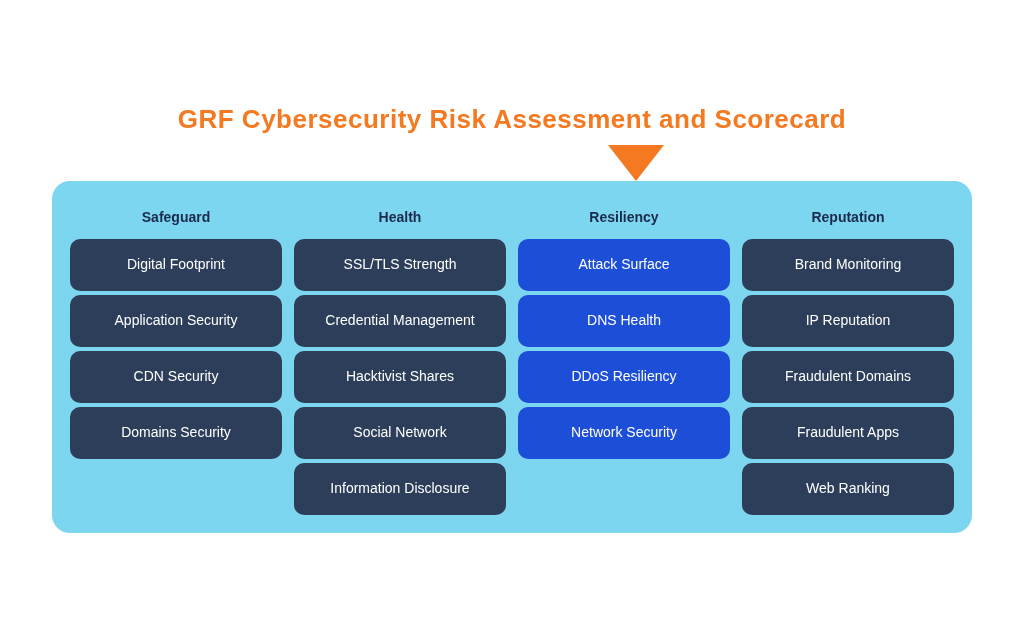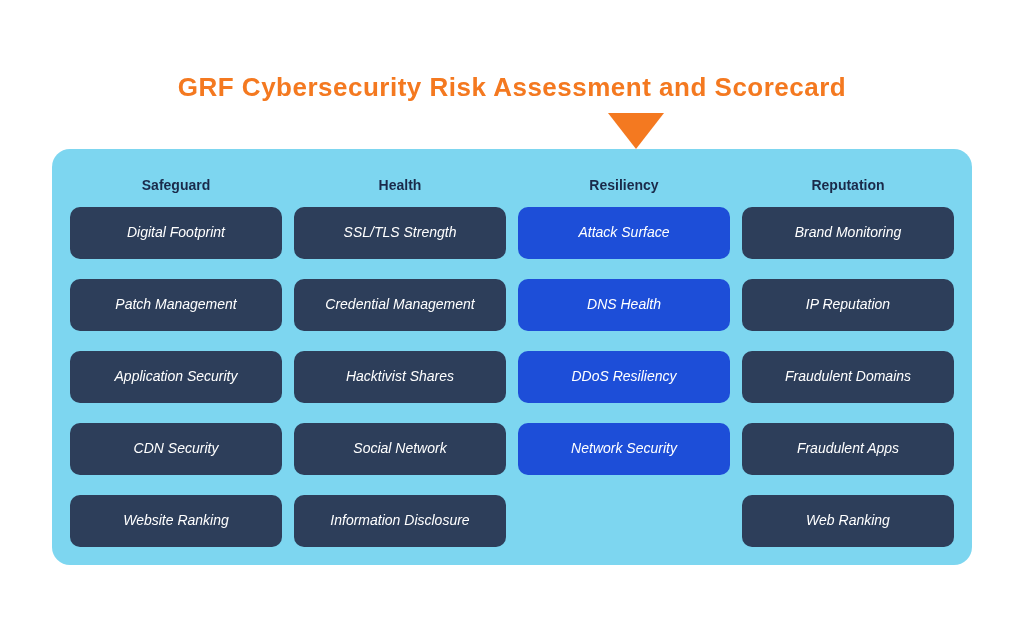--- a/index.html
+++ b/index.html
@@ -73,22 +73,21 @@
       font-size: 14px;
       font-weight: 800;
       color: #1a2a4a;
       text-align: center;
       padding: 10px 4px 14px 4px;
     }
 
     .items-list {
       display: flex;
       flex-direction: column;
-      gap: 20px;
-      font-style: italic;
+      gap: 4px;
     }
 
     .item-box {
       border-radius: 10px;
       padding: 14px 10px;
       text-align: center;
       font-size: 14px;
       font-weight: 500;
       line-height: 1.3;
       min-height: 52px;
@@ -115,24 +114,23 @@
   <h1 class="main-title">GRF Cybersecurity Risk Assessment and Scorecard</h1>
 
   <div class="arrow-down"></div>
 
   <div class="scorecard-container">
     <div class="columns-wrapper" id="columns-wrapper">
     <div class="column">
           <div class="column-header">Safeguard</div>
           <div class="items-list">
             <div class="item-box dark">Digital Footprint</div>
-            <div class="item-box dark">Patch Management</div>
             <div class="item-box dark">Application Security</div>
             <div class="item-box dark">CDN Security</div>
-            <div class="item-box dark">Website Ranking</div>
+            <div class="item-box dark">Domains Security</div>
           </div>
         </div>
         <div class="column">
           <div class="column-header">Health</div>
           <div class="items-list">
             <div class="item-box dark">SSL/TLS Strength</div>
             <div class="item-box dark">Credential Management</div>
             <div class="item-box dark">Hacktivist Shares</div>
             <div class="item-box dark">Social Network</div>
             <div class="item-box dark">Information Disclosure</div>

